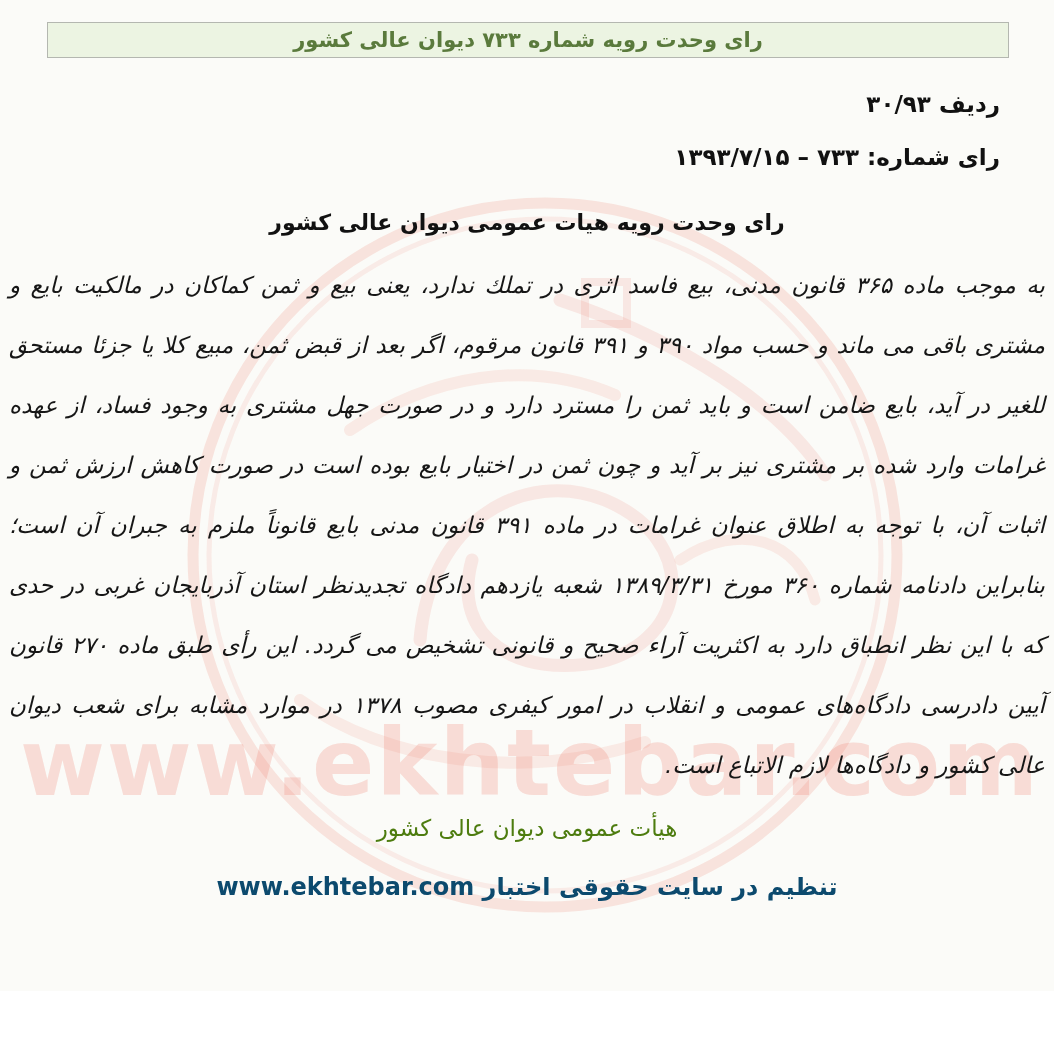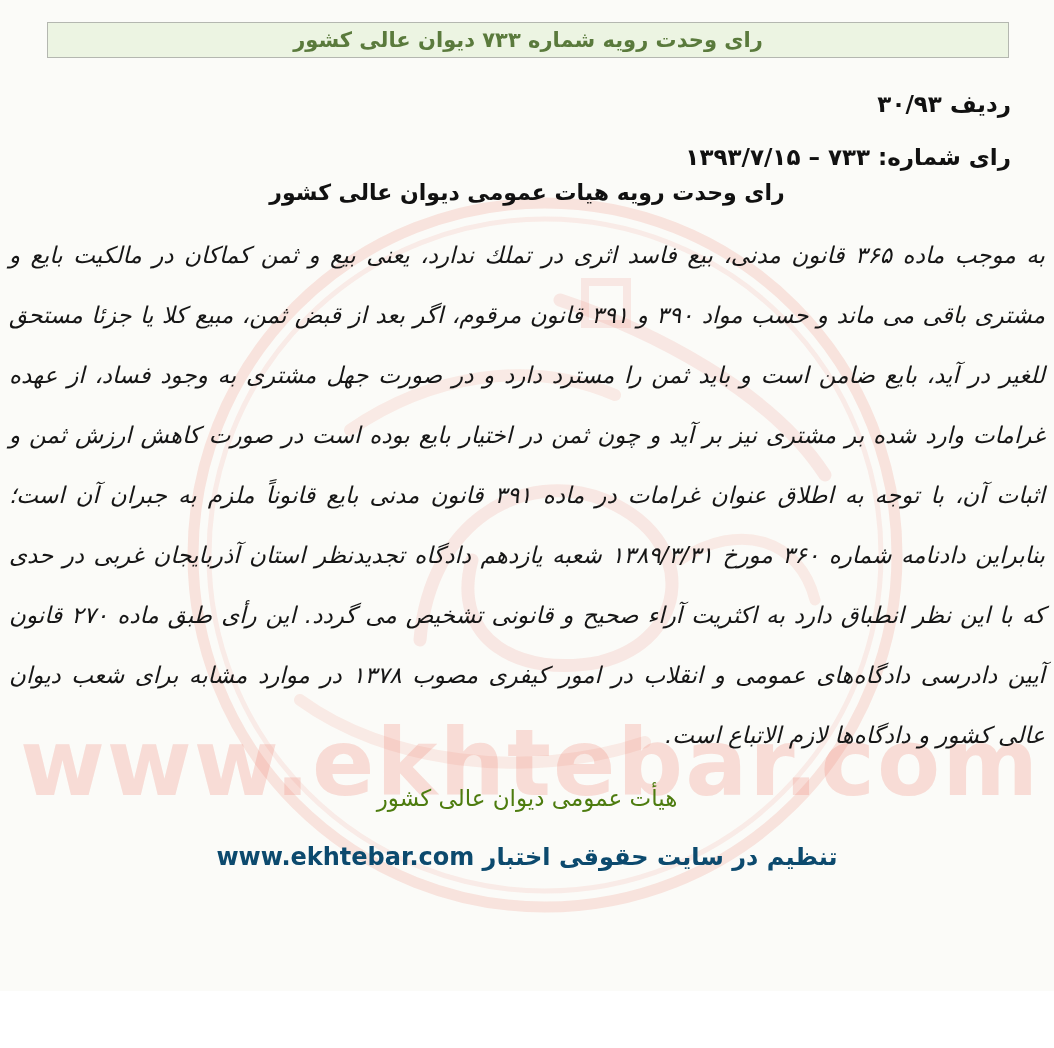--- a/index.html
+++ b/index.html
@@ -36,29 +36,30 @@
     display: flex; align-items: center; justify-content: center;
   }
   .banner-title {
     color: #5a7a3c;
     font-size: 21px;
     font-weight: bold;
   }
   .meta-line {
     text-align: right;
     padding-left: 10px;
-    padding-right: 43px;
+    padding-right: 54px;
     font-size: 23px;
     font-weight: bold;
     color: #111111;
     line-height: 36px;
   }
   .meta-radif { margin-top: 28px; }
   .meta-ray   { margin-top: 17px; }
   .section-heading {
+    margin-top: 30px;
     text-align: center;
     font-size: 22px;
     font-weight: bold;
     color: #111111;
     line-height: 36px;
   }
   .body-paragraph {
     margin-top: 14px;
     padding: 0 9px;
     font-size: 23px;

